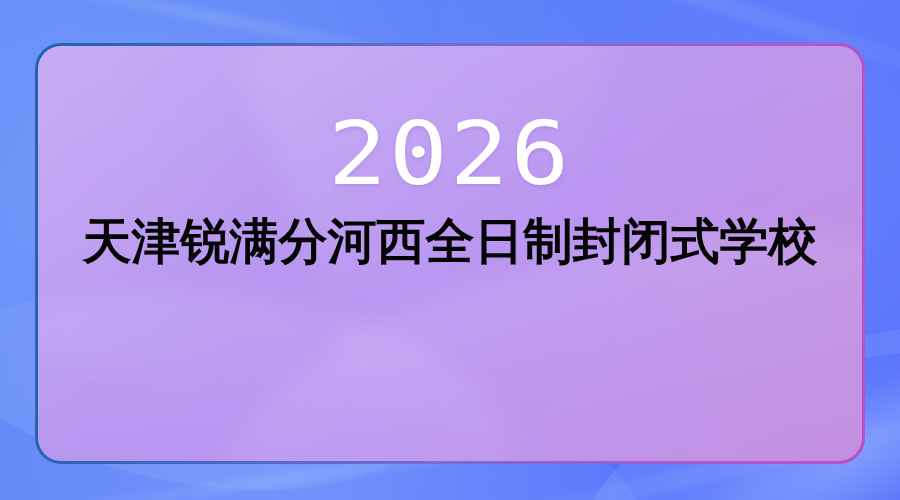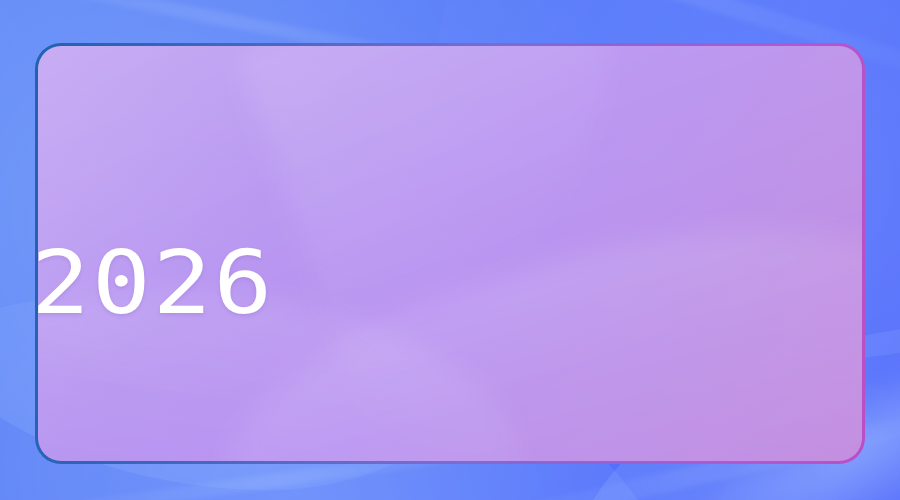--- a/index.html
+++ b/index.html
@@ -83,21 +83,21 @@
   }
 
   #card-inner {
     position: relative;
     width: 100%;
     height: 100%;
     border-radius: 23px;
     overflow: hidden;
     background: linear-gradient(128deg, #c0a2f3 0%, #b694f0 30%, #b68ff0 55%, #bd8fe6 80%, #c48ee0 100%);
     display: flex;
-    flex-direction: row;
+    flex-direction: column;
     align-items: center;
     justify-content: flex-start;
   }
 
   
   .card-sheen {
     position: absolute;
     pointer-events: none;
   }
   .sheen-1 {
@@ -191,16 +191,17 @@
     <div id="card-inner">
 
       <div class="card-sheen sheen-1"></div>
       <div class="card-sheen sheen-2"></div>
       <div class="card-sheen sheen-3"></div>
       <div class="card-sheen sheen-4"></div>
 
       <div id="year">2026</div>
 
 
+      <div id="subtitle">天津锐满分河西全日制封闭式学校</div>
 
     </div>
   </div>
 </div>
 
 </body></html>

